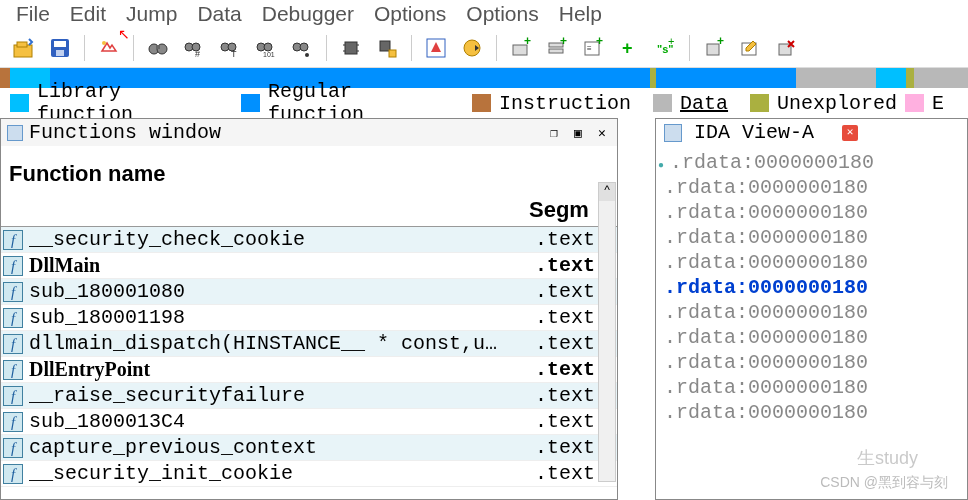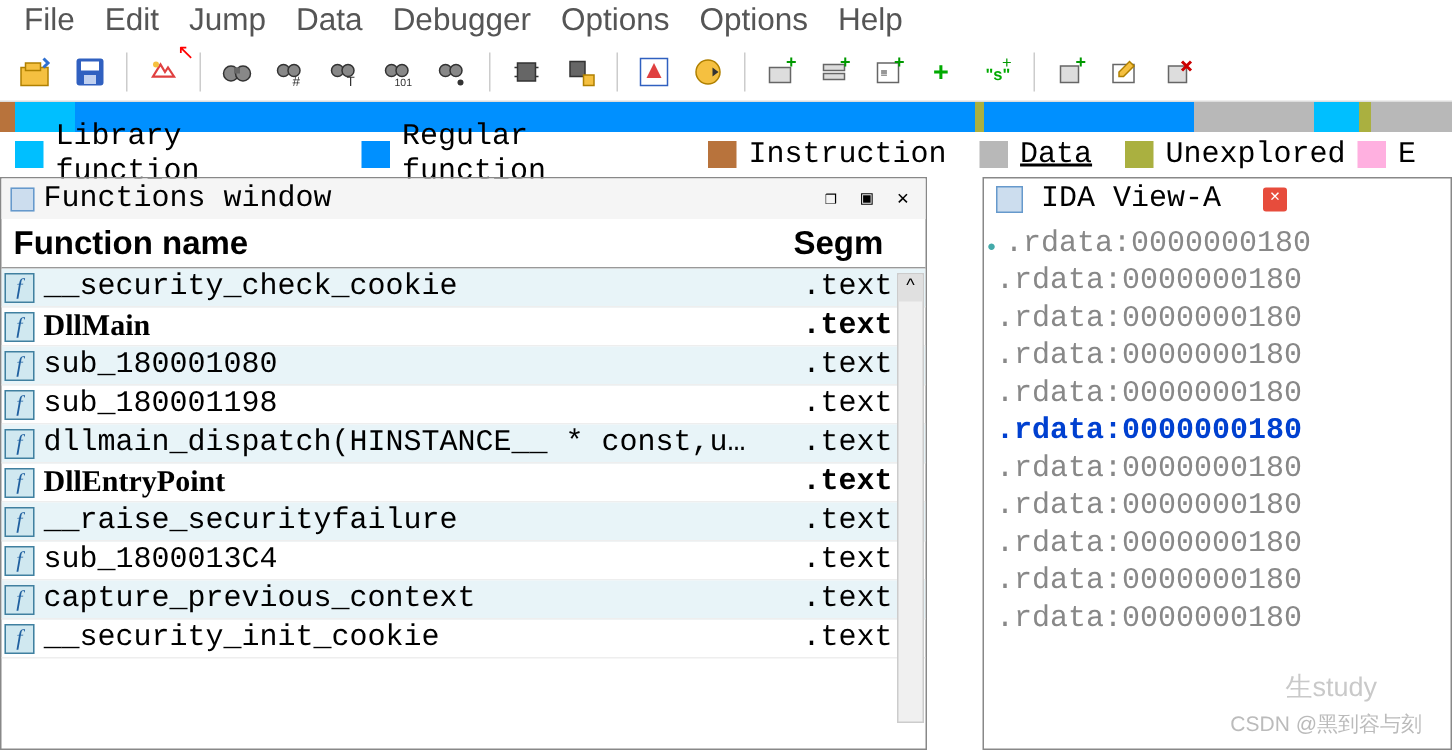--- a/index.html
+++ b/index.html
@@ -13,22 +13,22 @@
 .navbar { height: 20px; display: flex; }
 .navseg { height: 100%; }
 .legend { display: flex; align-items: center; gap: 8px; padding: 4px 10px; font-family: "Courier New", monospace; font-size: 20px; height: 30px; }
 .lgsq { width: 20px; height: 18px; display: inline-block; }
 .main { display: flex; height: calc(500px - 28px - 40px - 20px - 30px); }
 .left-pane { width: 618px; border: 1px solid #888; display: flex; flex-direction: column; }
 .pane-title { display: flex; align-items: center; padding: 2px 6px; font-family: "Courier New", monospace; font-size: 20px; background: #f5f5f5; }
 .pane-title .spacer { flex: 1; }
 .winbtn { width: 18px; height: 16px; margin-left: 6px; cursor: pointer; font-size: 13px; text-align: center; }
 .func-header { display: flex; font-size: 22px; font-weight: bold; padding: 3px 8px; border-bottom: 1px solid #999; }
-.func-header .col1 { flex: 1; }
-.func-header .col2 { width: 80px; }
+.func-header .col1 { flex: 1; margin-top: 12px; }
+.func-header .col2 { width: 80px; margin-top: 48px; }
 .func-list { flex: 1; overflow: hidden; }
 .func-row { display: flex; align-items: center; font-family: "Courier New", monospace; font-size: 20px; padding: 1px 2px; border-bottom: 1px solid #eee; }
 .func-row.alt { background: #e8f4f8; }
 .func-icon { width: 20px; height: 20px; background: #d0e8f0; border: 1px solid #4080a0; color: #2060a0; font-style: italic; font-family: serif; font-size: 15px; text-align: center; line-height: 18px; margin-right: 6px; }
 .func-name { flex: 1; white-space: nowrap; overflow: hidden; }
 .func-name.bold { font-weight: bold; font-family: Liberation Serif, serif; }
 .func-seg { width: 80px; }
 .func-seg.bold { font-weight: bold; }
 .scrollbar { position: absolute; right: 352px; top: 182px; width: 18px; height: 300px; background: #f0f0f0; border: 1px solid #ccc; }
 .scroll-up { height: 18px; text-align: center; font-size: 12px; background: #e0e0e0; }

